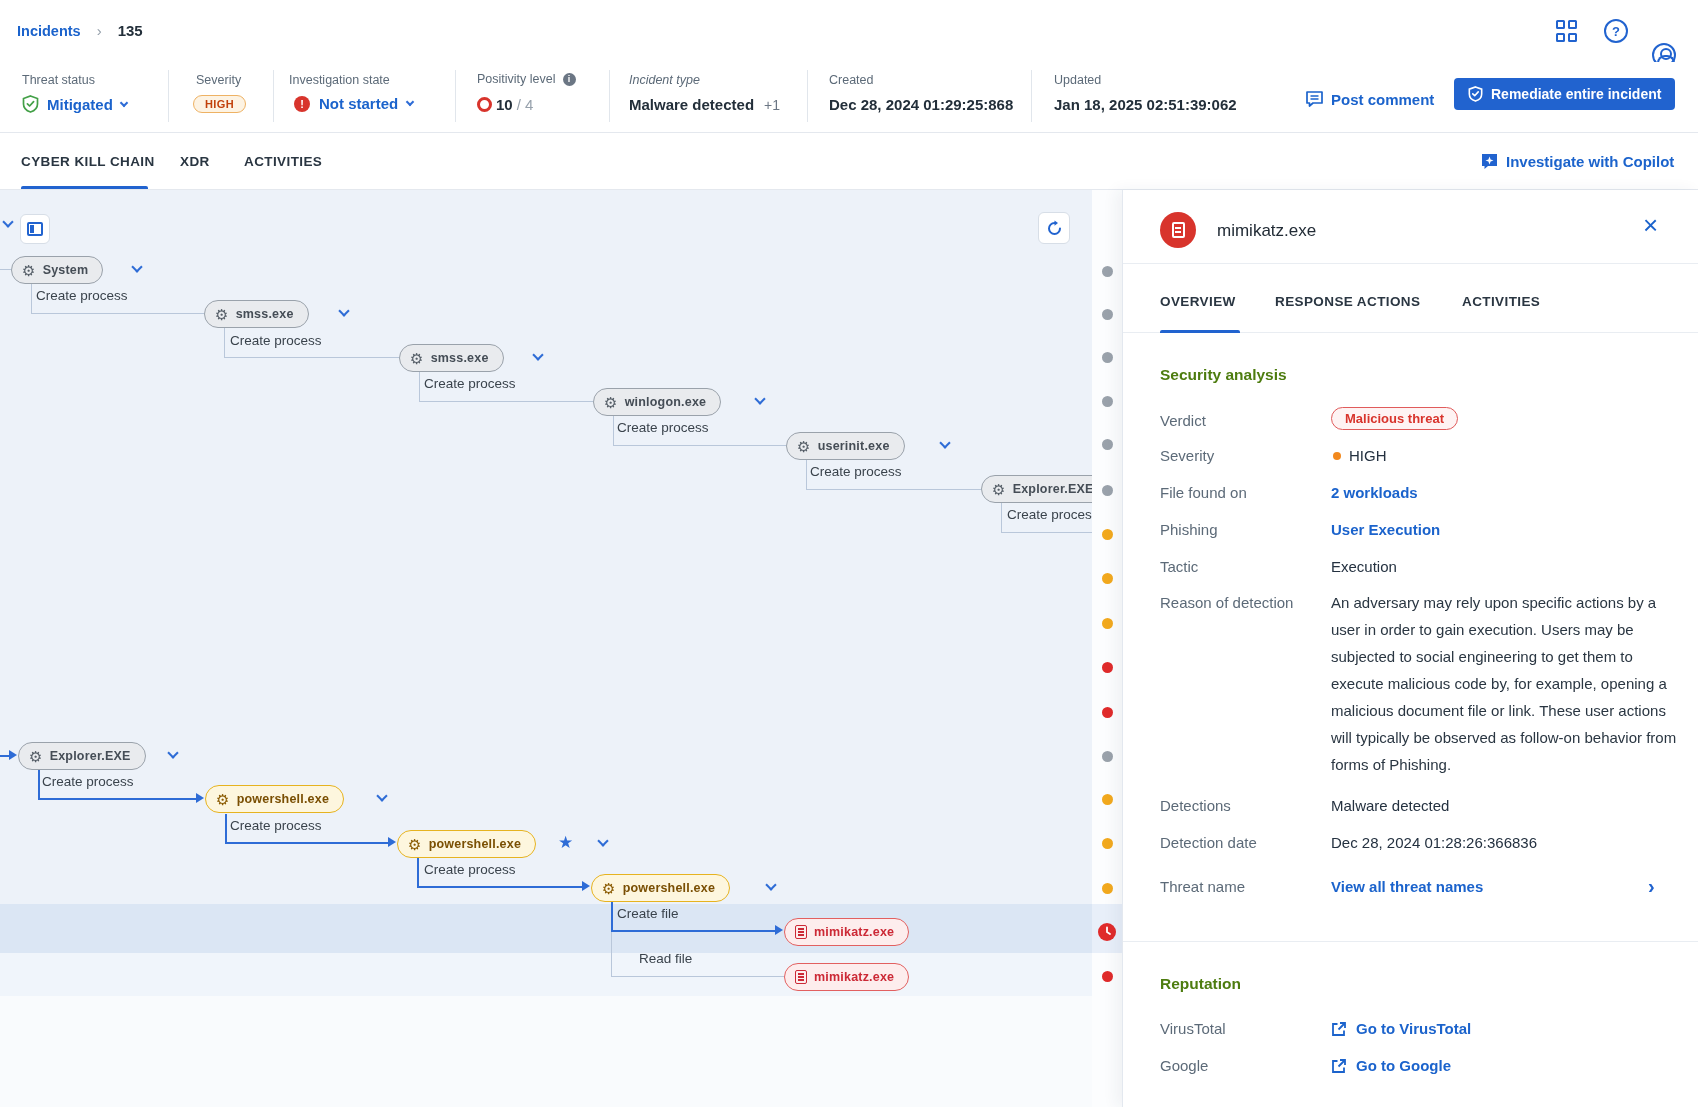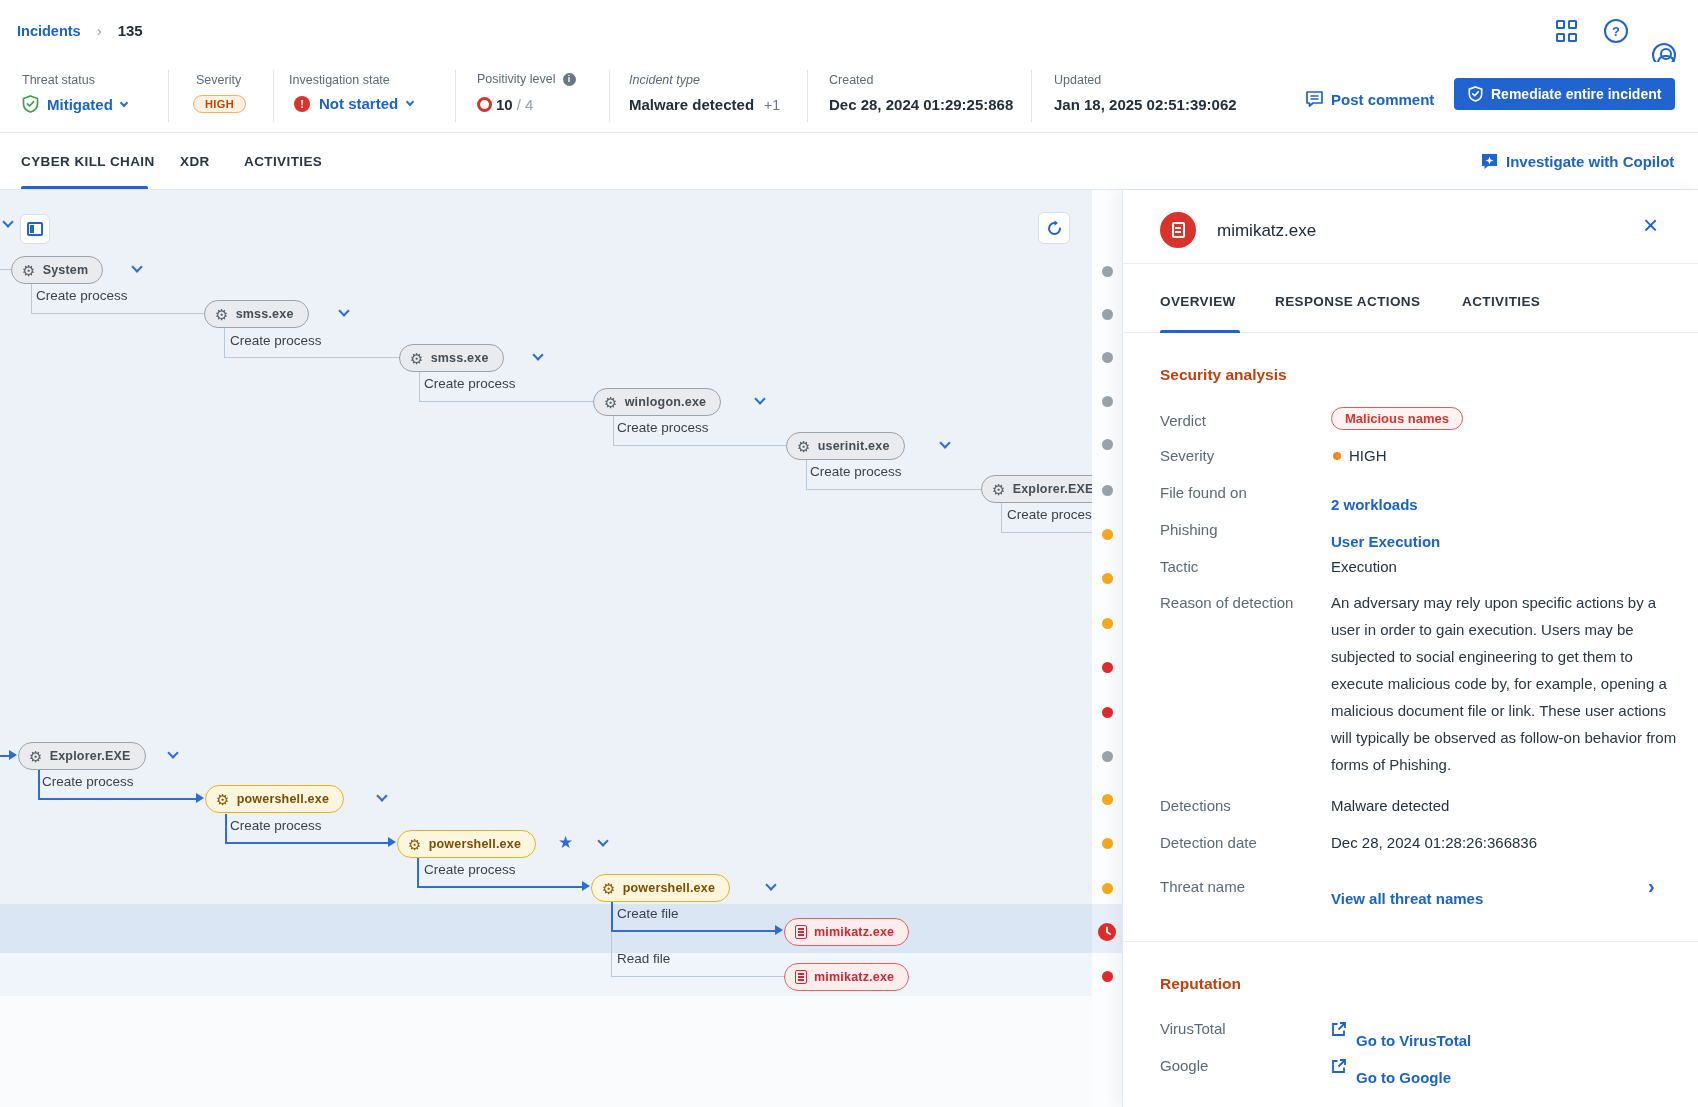--- a/index.html
+++ b/index.html
@@ -88,24 +88,24 @@
     border-left:1px solid #e3e8ef; box-shadow:-6px 0 14px rgba(30,50,80,.06); }
   .p-red-circ { width:36px; height:36px; border-radius:50%; background:#d8342c;
     display:flex; align-items:center; justify-content:center; }
   .p-doc { width:13px; height:16px; border:2px solid #fff; border-radius:2px; position:relative; }
   .p-doc::before { content:''; position:absolute; left:1.5px; right:1.5px; top:2.5px; height:2px;
     background:#fff; box-shadow:0 4px 0 #fff; }
   .p-title { font-size:17px; color:#222c36; }
   .close-x { font-size:26px; color:#1b63cc; line-height:20px; cursor:pointer; }
   .p-divider { height:1px; background:#e9edf2; }
   .p-tab { font-size:13.5px; font-weight:600; letter-spacing:.4px; color:#2a3642; cursor:pointer; }
-  .sec-head { font-size:15.5px; font-weight:700; color:#c2410c; }
+  .sec-head { font-size:15.5px; font-weight:700; color:#4d7c0f; }
   .p-lbl { font-size:15px; color:#5c6a78; }
   .p-val { font-size:15px; color:#243140; }
-  .p-link { font-size:15px; font-weight:700; color:#1b63cc; cursor:pointer;margin-top:12px; }
+  .p-link { font-size:15px; font-weight:700; color:#1b63cc; cursor:pointer; }
   .verdict-pill { display:inline-block; padding:3px 13px; border:1.5px solid #e05b5b; border-radius:12px;
     background:#fef3f3; color:#d8342c; font-size:13px; font-weight:700; }
   .sev-dot { width:8px; height:8px; border-radius:50%; background:#f2891e; display:inline-block; }
   .reason { font-size:15px; color:#2a3642; line-height:27px; width:350px; }
   .chev-r { font-size:20px; font-weight:700; color:#2163cf; cursor:pointer; }
 </style>
 </head>
 <body>
 
 <div id="app">
@@ -246,21 +246,21 @@
     <span class="abs elabel" style="left:36px;top:98px;">Create process</span>
     <span class="abs elabel" style="left:230px;top:143px;">Create process</span>
     <span class="abs elabel" style="left:424px;top:186px;">Create process</span>
     <span class="abs elabel" style="left:617px;top:230px;">Create process</span>
     <span class="abs elabel" style="left:810px;top:274px;">Create process</span>
     <span class="abs elabel" style="left:1007px;top:317px;">Create process</span>
     <span class="abs elabel" style="left:42px;top:584px;">Create process</span>
     <span class="abs elabel" style="left:230px;top:628px;">Create process</span>
     <span class="abs elabel" style="left:424px;top:672px;">Create process</span>
     <span class="abs elabel" style="left:617px;top:716px;">Create file</span>
-    <span class="abs elabel" style="left:617px;top:761px;">Read file</span>
+    <span class="abs elabel" style="left:639px;top:761px;">Read file</span>
 
     <div class="abs node gray" style="left:11px;top:66px;">
       <span class="gear">⚙</span>
         <span>System</span>
       </div>
     <span class="abs cv" style="left:133px;top:73px;"></span>
 
     <div class="abs node gray" style="left:204px;top:110px;">
       <span class="gear">⚙</span>
         <span>smss.exe</span>
@@ -360,21 +360,21 @@
 
     <span class="abs p-tab" style="left:37px;top:104px;">OVERVIEW</span>
     <span class="abs p-tab" style="left:152px;top:104px;">RESPONSE ACTIONS</span>
     <span class="abs p-tab" style="left:339px;top:104px;">ACTIVITIES</span>
     <div class="abs p-divider" style="left:0;top:142px;width:576px;"></div>
     <div class="abs tab-underline" style="left:37px;top:140px;width:80px;"></div>
 
     <div class="abs sec-head" style="left:37px;top:176px;">Security analysis</div>
 
     <div class="abs p-lbl" style="left:37px;top:222px;">Verdict</div>
-    <span class="abs verdict-pill" style="left:208px;top:217px;">Malicious names</span>
+    <span class="abs verdict-pill" style="left:208px;top:217px;">Malicious threat</span>
 
     <div class="abs p-lbl" style="left:37px;top:257px;">Severity</div>
     <span class="abs sev-dot" style="left:210px;top:262px;"></span>
     <span class="abs p-val" style="left:226px;top:257px;">HIGH</span>
 
     <div class="abs p-lbl" style="left:37px;top:294px;">File found on</div>
     <span class="abs p-link" style="left:208px;top:294px;">2 workloads</span>
 
     <div class="abs p-lbl" style="left:37px;top:331px;">Phishing</div>
     <span class="abs p-link" style="left:208px;top:331px;">User Execution</span>

